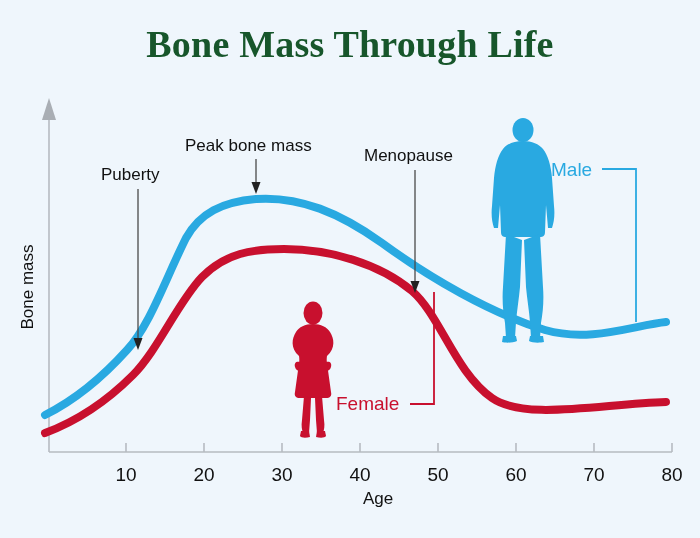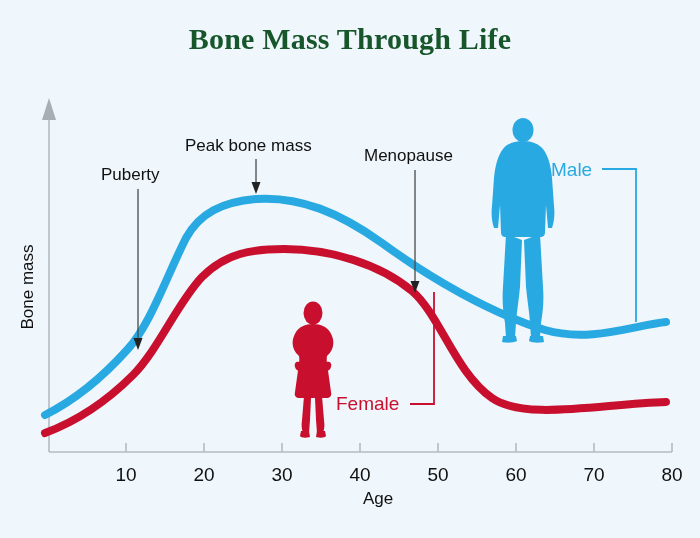--- a/index.html
+++ b/index.html
@@ -20,21 +20,21 @@
     background: #eff6fc;
   }
   #chart-title {
     position: absolute;
     top: 22px;
     left: 0;
     width: 700px;
     text-align: center;
     font-family: "Liberation Serif", serif;
     font-weight: bold;
-    font-size: 30px;
+    font-size: 38px;
     letter-spacing: 0.2px;
     color: #17562b;
     white-space: nowrap;
   }
   svg#figure {
     position: absolute;
     top: 0;
     left: 0;
   }
   .tick-label {

